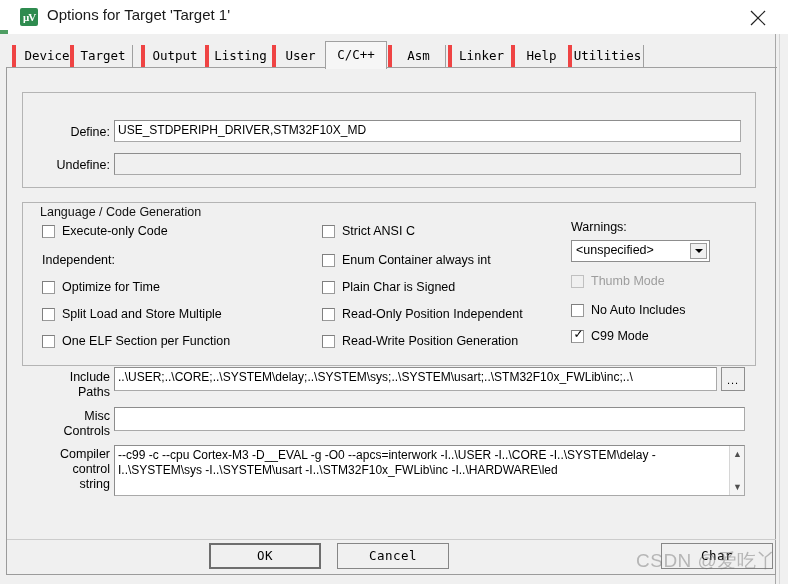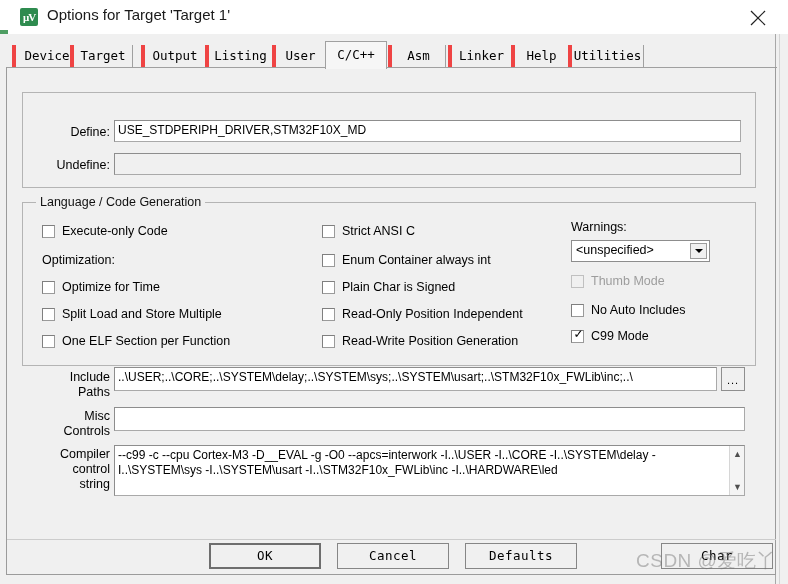--- a/index.html
+++ b/index.html
@@ -390,28 +390,28 @@
 
     <div class="groupbox" style="left:22px; top:58px; width:734px; height:96px;"></div>
 
     <div class="lbl lbl-right" style="left:28px; top:91px; width:82px;">Define:</div>
     <div class="tfield" style="left:114px; top:86px; width:627px; height:22px;">USE_STDPERIPH_DRIVER,STM32F10X_MD</div>
 
     <div class="lbl lbl-right" style="left:28px; top:124px; width:82px;">Undefine:</div>
     <div class="tfield disabled" style="left:114px; top:119px; width:627px; height:22px;"></div>
 
     <div class="groupbox" style="left:22px; top:168px; width:734px; height:164px;"></div>
-    <div class="groupbox-label" style="left:36px; top:161px;">Language / Code Generation</div>
+    <div class="groupbox-label" style="left:36px; top:171px;">Language / Code Generation</div>
 
     <div class="cbrow" style="left:42px; top:189px;">
       <span class="cbox"></span>
       <span class="cbtext">Execute-only Code</span>
     </div>
 
-    <div class="lbl" style="left:42px; top:219px;">Optimization:</div>
+    <div class="lbl" style="left:42px; top:219px;">Independent:</div>
 
     <div class="cbrow" style="left:42px; top:245px;">
       <span class="cbox"></span>
       <span class="cbtext">Optimize for Time</span>
     </div>
     <div class="cbrow" style="left:42px; top:272px;">
       <span class="cbox"></span>
       <span class="cbtext">Split Load and Store Multiple</span>
     </div>
     <div class="cbrow" style="left:42px; top:299px;">
@@ -481,20 +481,19 @@
     <div class="tfield multi" style="left:114px; top:411px; width:631px; height:51px; font-size:12px;">--c99 -c --cpu Cortex-M3 -D__EVAL -g -O0 --apcs=interwork -I..\USER -I..\CORE -I..\SYSTEM\delay -I..\SYSTEM\sys -I..\SYSTEM\usart -I..\STM32F10x_FWLib\inc -I..\HARDWARE\led</div>
     <div class="vscroll" style="left:729px; top:412px; height:49px;">
       <span class="up">▲</span>
       <span class="dn">▼</span>
     </div>
 
     <div id="btnbar-sep"></div>
 
     <div class="dlgbtn default" style="left:209px; width:112px;">OK</div>
     <div class="dlgbtn" style="left:337px; width:112px;">Cancel</div>
-    <div class="dlgbtn" style="left:465px; width:112px;">Defaults</div>
     <div class="dlgbtn" style="left:661px; width:112px;">Char</div>
 
   </div>
 
   <div id="watermark">CSDN @爱吃丫</div>
 
 </div>
 
 </body></html>

